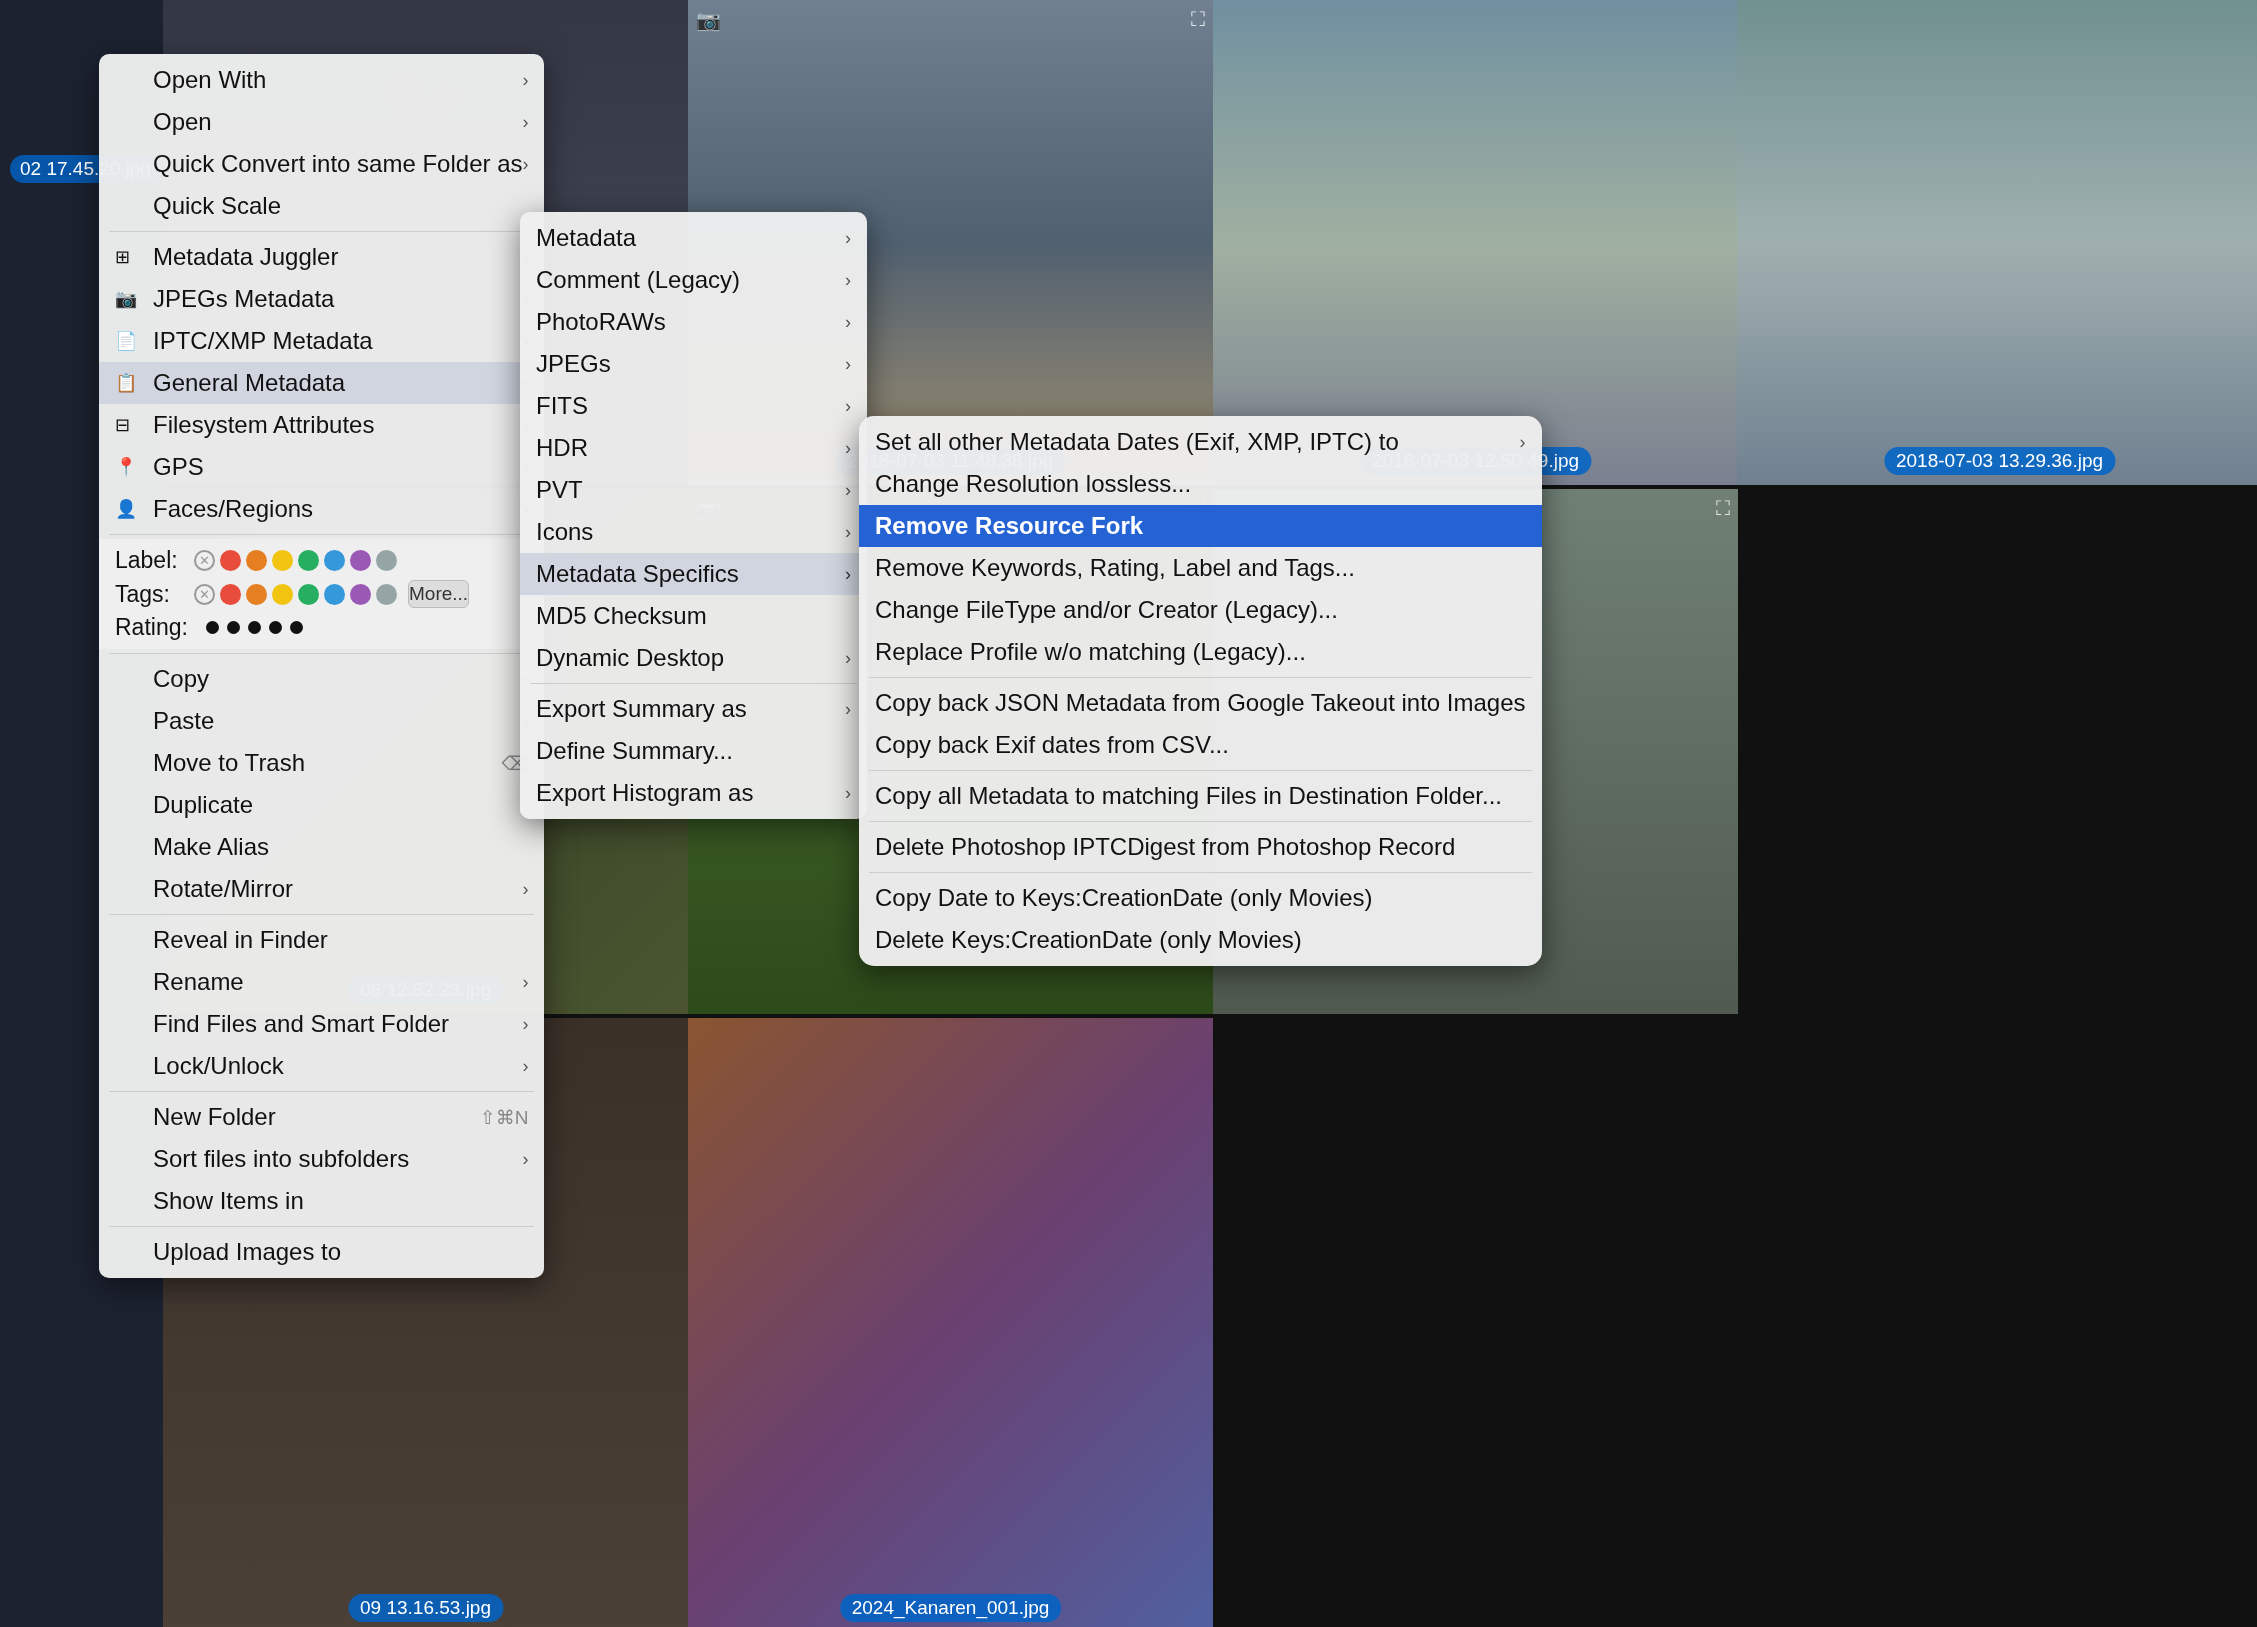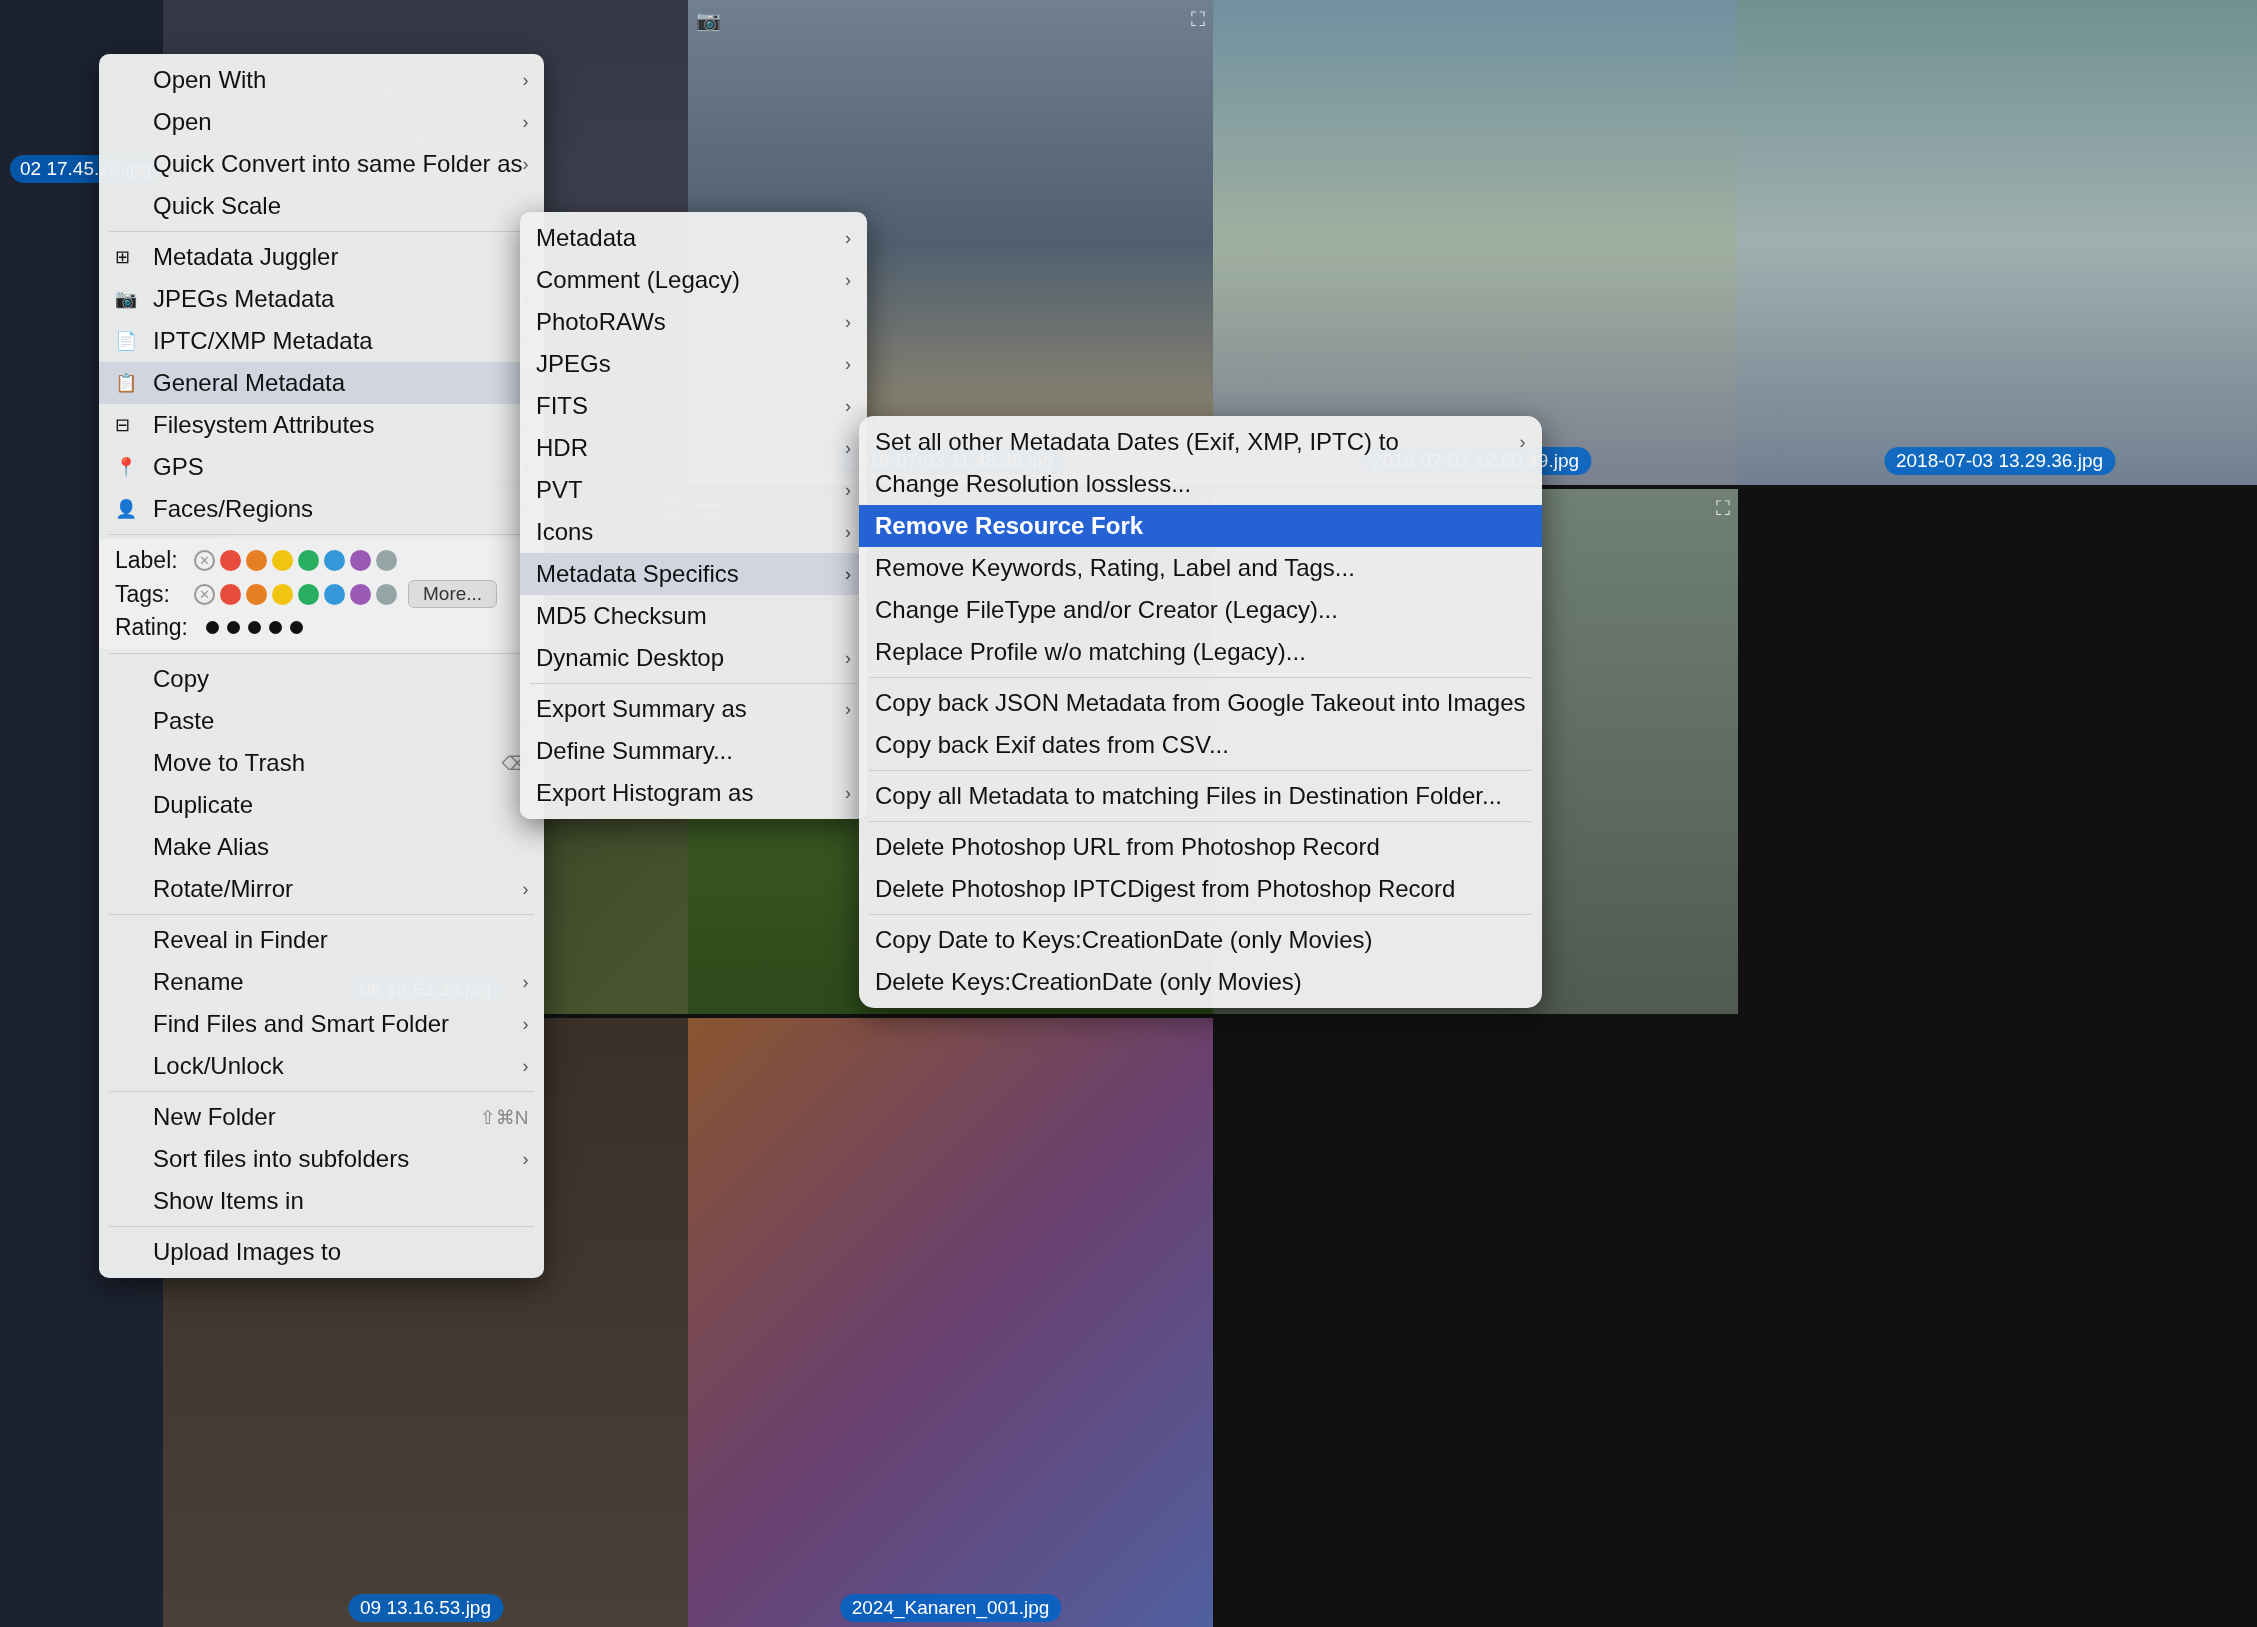--- a/index.html
+++ b/index.html
@@ -207,21 +207,21 @@
       <span style="margin-right:10px;min-width:69px;">Tags:</span>
       <div style="display:flex;align-items:center;gap:5px;">
         <div style="width:21px;height:21px;border:2px solid #999;border-radius:50%;display:flex;align-items:center;justify-content:center;font-size:13px;color:#999;cursor:pointer;">✕</div>
         <div style="width:21px;height:21px;background:#e74c3c;border-radius:50%;cursor:pointer;"></div>
         <div style="width:21px;height:21px;background:#e67e22;border-radius:50%;cursor:pointer;"></div>
         <div style="width:21px;height:21px;background:#f1c40f;border-radius:50%;cursor:pointer;"></div>
         <div style="width:21px;height:21px;background:#27ae60;border-radius:50%;cursor:pointer;"></div>
         <div style="width:21px;height:21px;background:#3498db;border-radius:50%;cursor:pointer;"></div>
         <div style="width:21px;height:21px;background:#9b59b6;border-radius:50%;cursor:pointer;"></div>
         <div style="width:21px;height:21px;background:#95a5a6;border-radius:50%;cursor:pointer;"></div>
-        <button style="margin-left:6px;padding:2px 14px;background:#ddd;border-radius:6px;font-size:19px;cursor:pointer;color:#333;border:1px solid #bbb;">More...</button>
+        <button style="margin-left:6px;padding:2px 0;background:#ddd;border-radius:6px;font-size:19px;cursor:pointer;color:#333;border:1px solid #bbb;">More...</button>
       </div>
     </div>
     <div style="display:flex;align-items:center;font-size:23px;color:#111;">
       <span style="margin-right:18px;min-width:69px;">Rating:</span>
       <div style="display:flex;gap:8px;align-items:center;">
         <div style="width:13px;height:13px;background:#111;border-radius:50%;cursor:pointer;"></div>
         <div style="width:13px;height:13px;background:#111;border-radius:50%;cursor:pointer;"></div>
         <div style="width:13px;height:13px;background:#111;border-radius:50%;cursor:pointer;"></div>
         <div style="width:13px;height:13px;background:#111;border-radius:50%;cursor:pointer;"></div>
         <div style="width:13px;height:13px;background:#111;border-radius:50%;cursor:pointer;"></div>
@@ -393,23 +393,20 @@
   </div>
   <div class="menu-item">
     <span>Copy back Exif dates from CSV...</span>
   </div>
   <div class="menu-separator"></div>
   <div class="menu-item">
     <span>Copy all Metadata to matching Files in Destination Folder...</span>
   </div>
   <div class="menu-separator"></div>
   <div class="menu-item">
-    <span>Delete Photoshop URL from Photoshop Record</span>
-  </div>
-  <div class="menu-item">
     <span>Delete Photoshop IPTCDigest from Photoshop Record</span>
   </div>
   <div class="menu-separator"></div>
   <div class="menu-item">
     <span>Copy Date to Keys:CreationDate (only Movies)</span>
   </div>
   <div class="menu-item">
     <span>Delete Keys:CreationDate (only Movies)</span>
   </div>
 </div>

